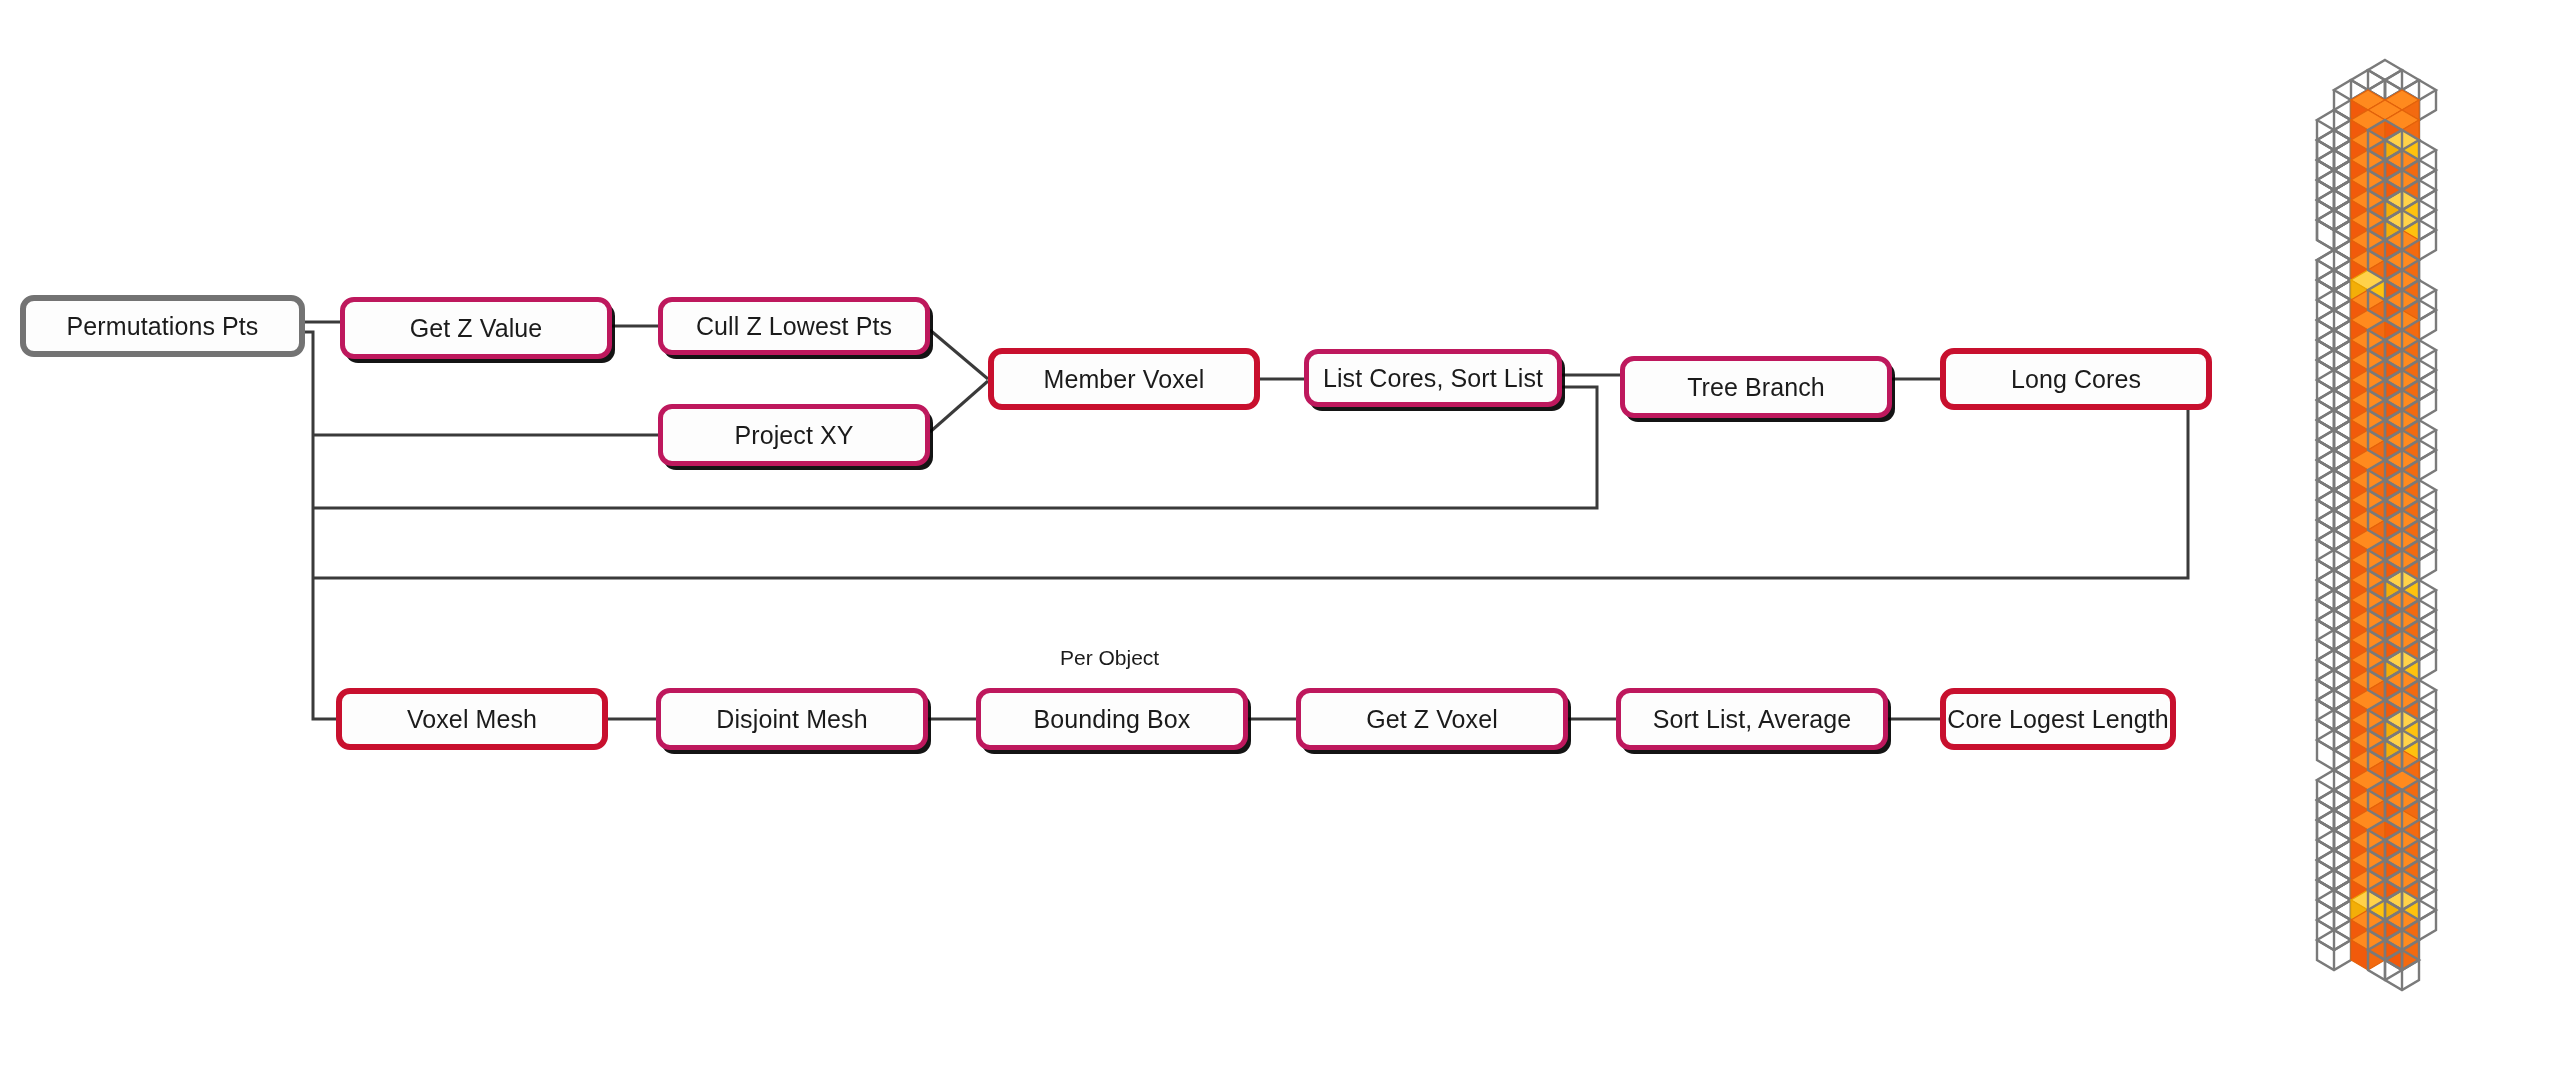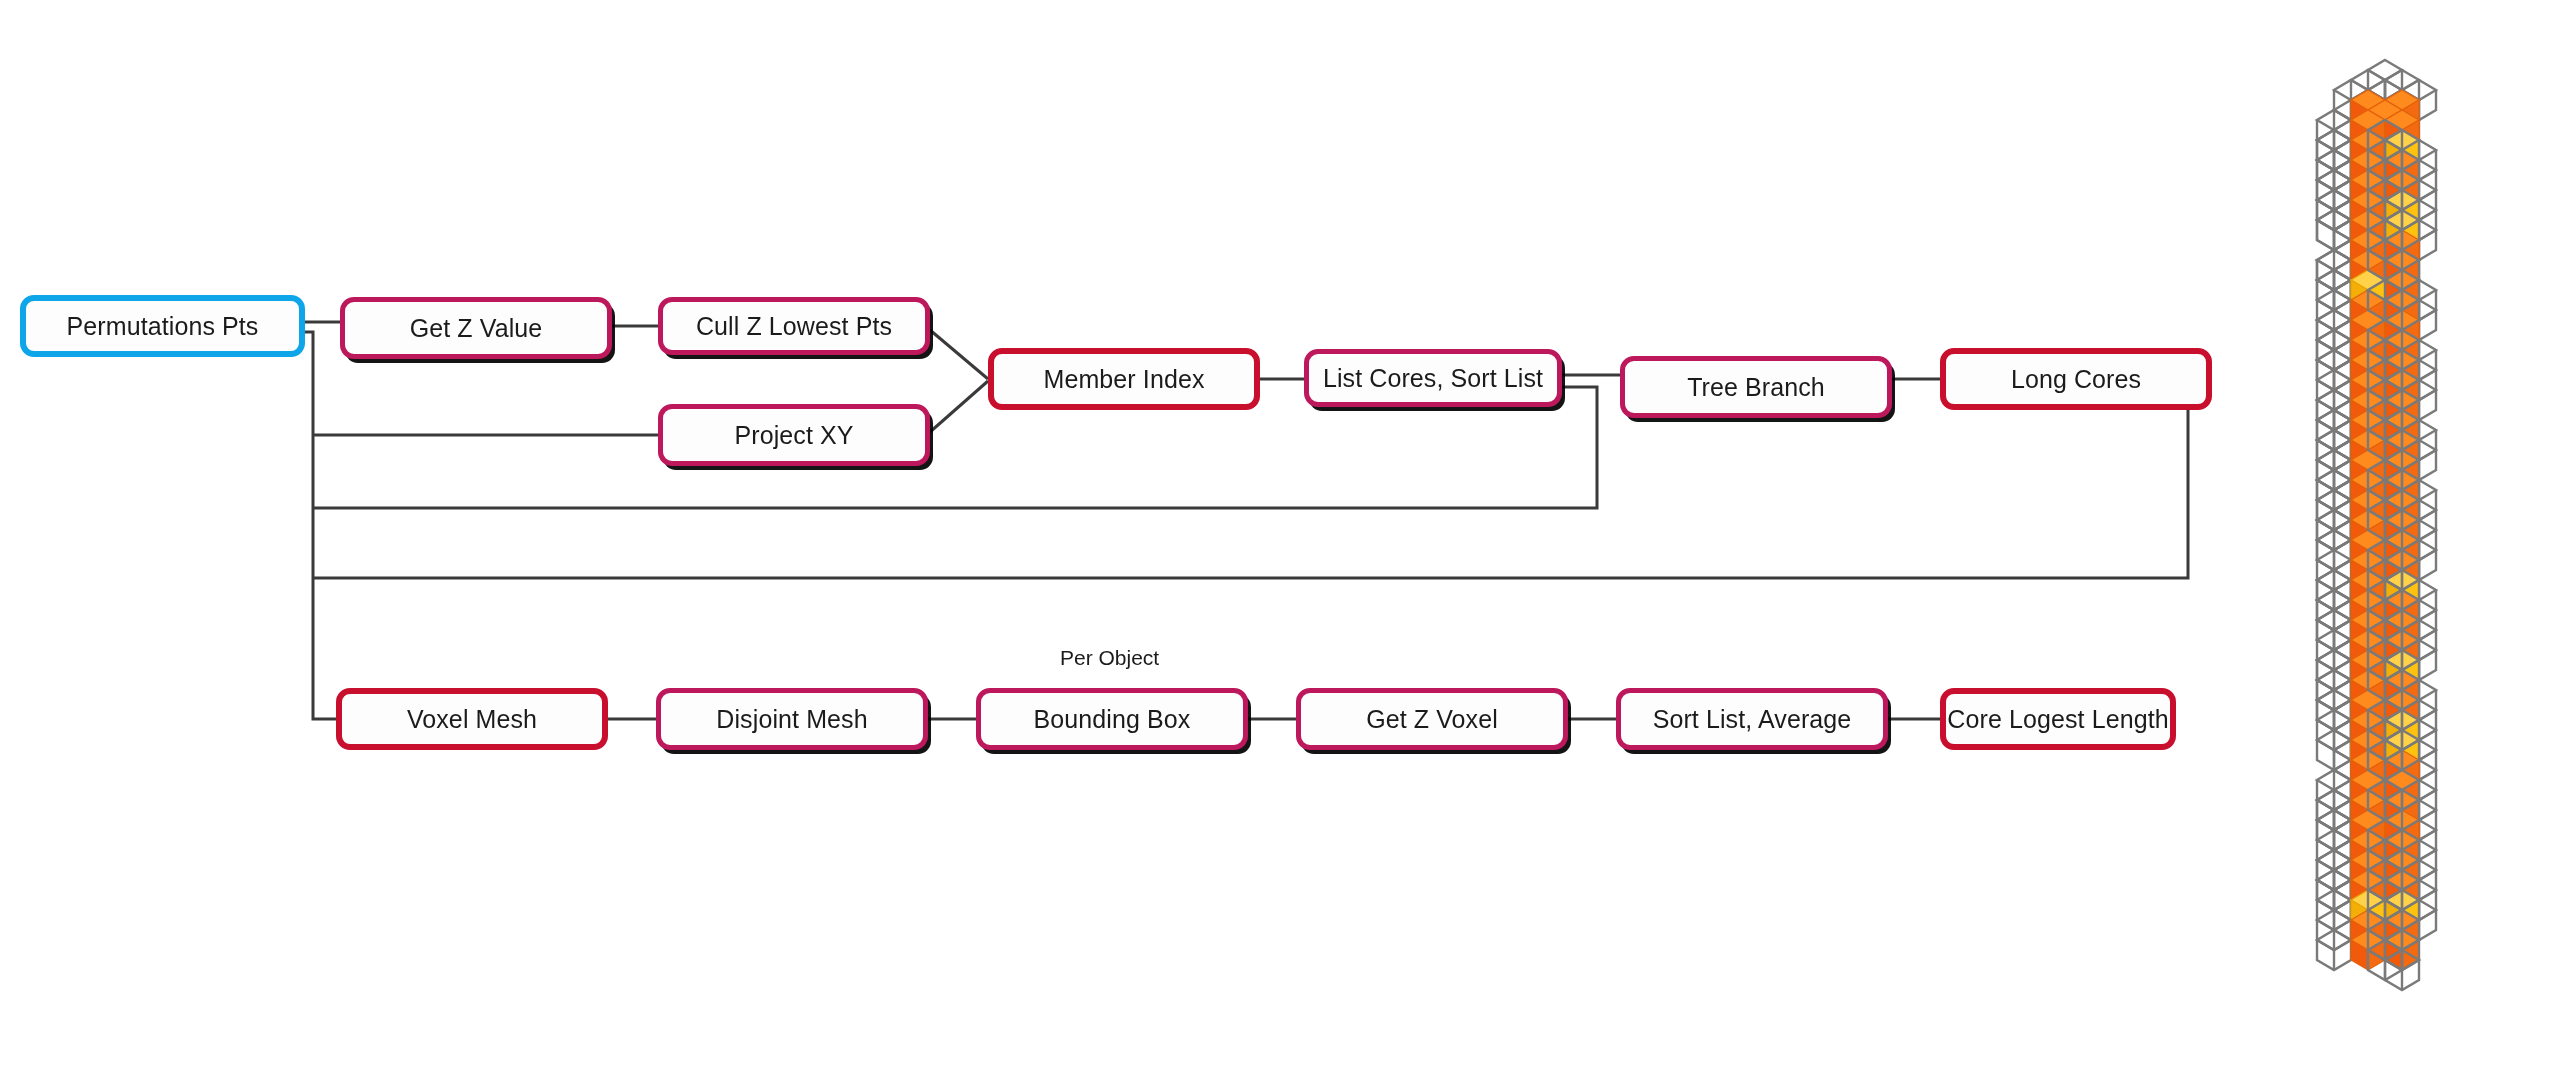--- a/index.html
+++ b/index.html
@@ -37,21 +37,21 @@
     z-index: 5;
   }
   .node.black {
     border: 5px solid #be185d;
     box-shadow: 4px 5px 0 -1px rgba(0,0,0,0.92);
   }
   .node.red {
     border: 6px solid #C8102E;
   }
   .node.green {
-    border: 6px solid #0ea5e9;
+    border: 6px solid #737373;
   }
   .node-label {
     display: block;
     padding: 0 8px;
     pointer-events: none;
   }
   .caption {
     position: absolute;
     font-size: 21px;
     color: #1b1b1b;
@@ -127,21 +127,21 @@
 
   <div class="node black" style="left:658px; top:297px; width:272px; height:58px;">
     <span class="node-label">Cull Z Lowest Pts</span>
   </div>
 
   <div class="node black" style="left:658px; top:404px; width:272px; height:62px;">
     <span class="node-label">Project XY</span>
   </div>
 
   <div class="node red" style="left:988px; top:348px; width:272px; height:62px;">
-    <span class="node-label">Member Index</span>
+    <span class="node-label">Member Voxel</span>
   </div>
 
   <div class="node black" style="left:1304px; top:349px; width:258px; height:58px;">
     <span class="node-label">List Cores, Sort List</span>
   </div>
 
   <div class="node black" style="left:1620px; top:356px; width:272px; height:62px;">
     <span class="node-label">Tree Branch</span>
   </div>
 

